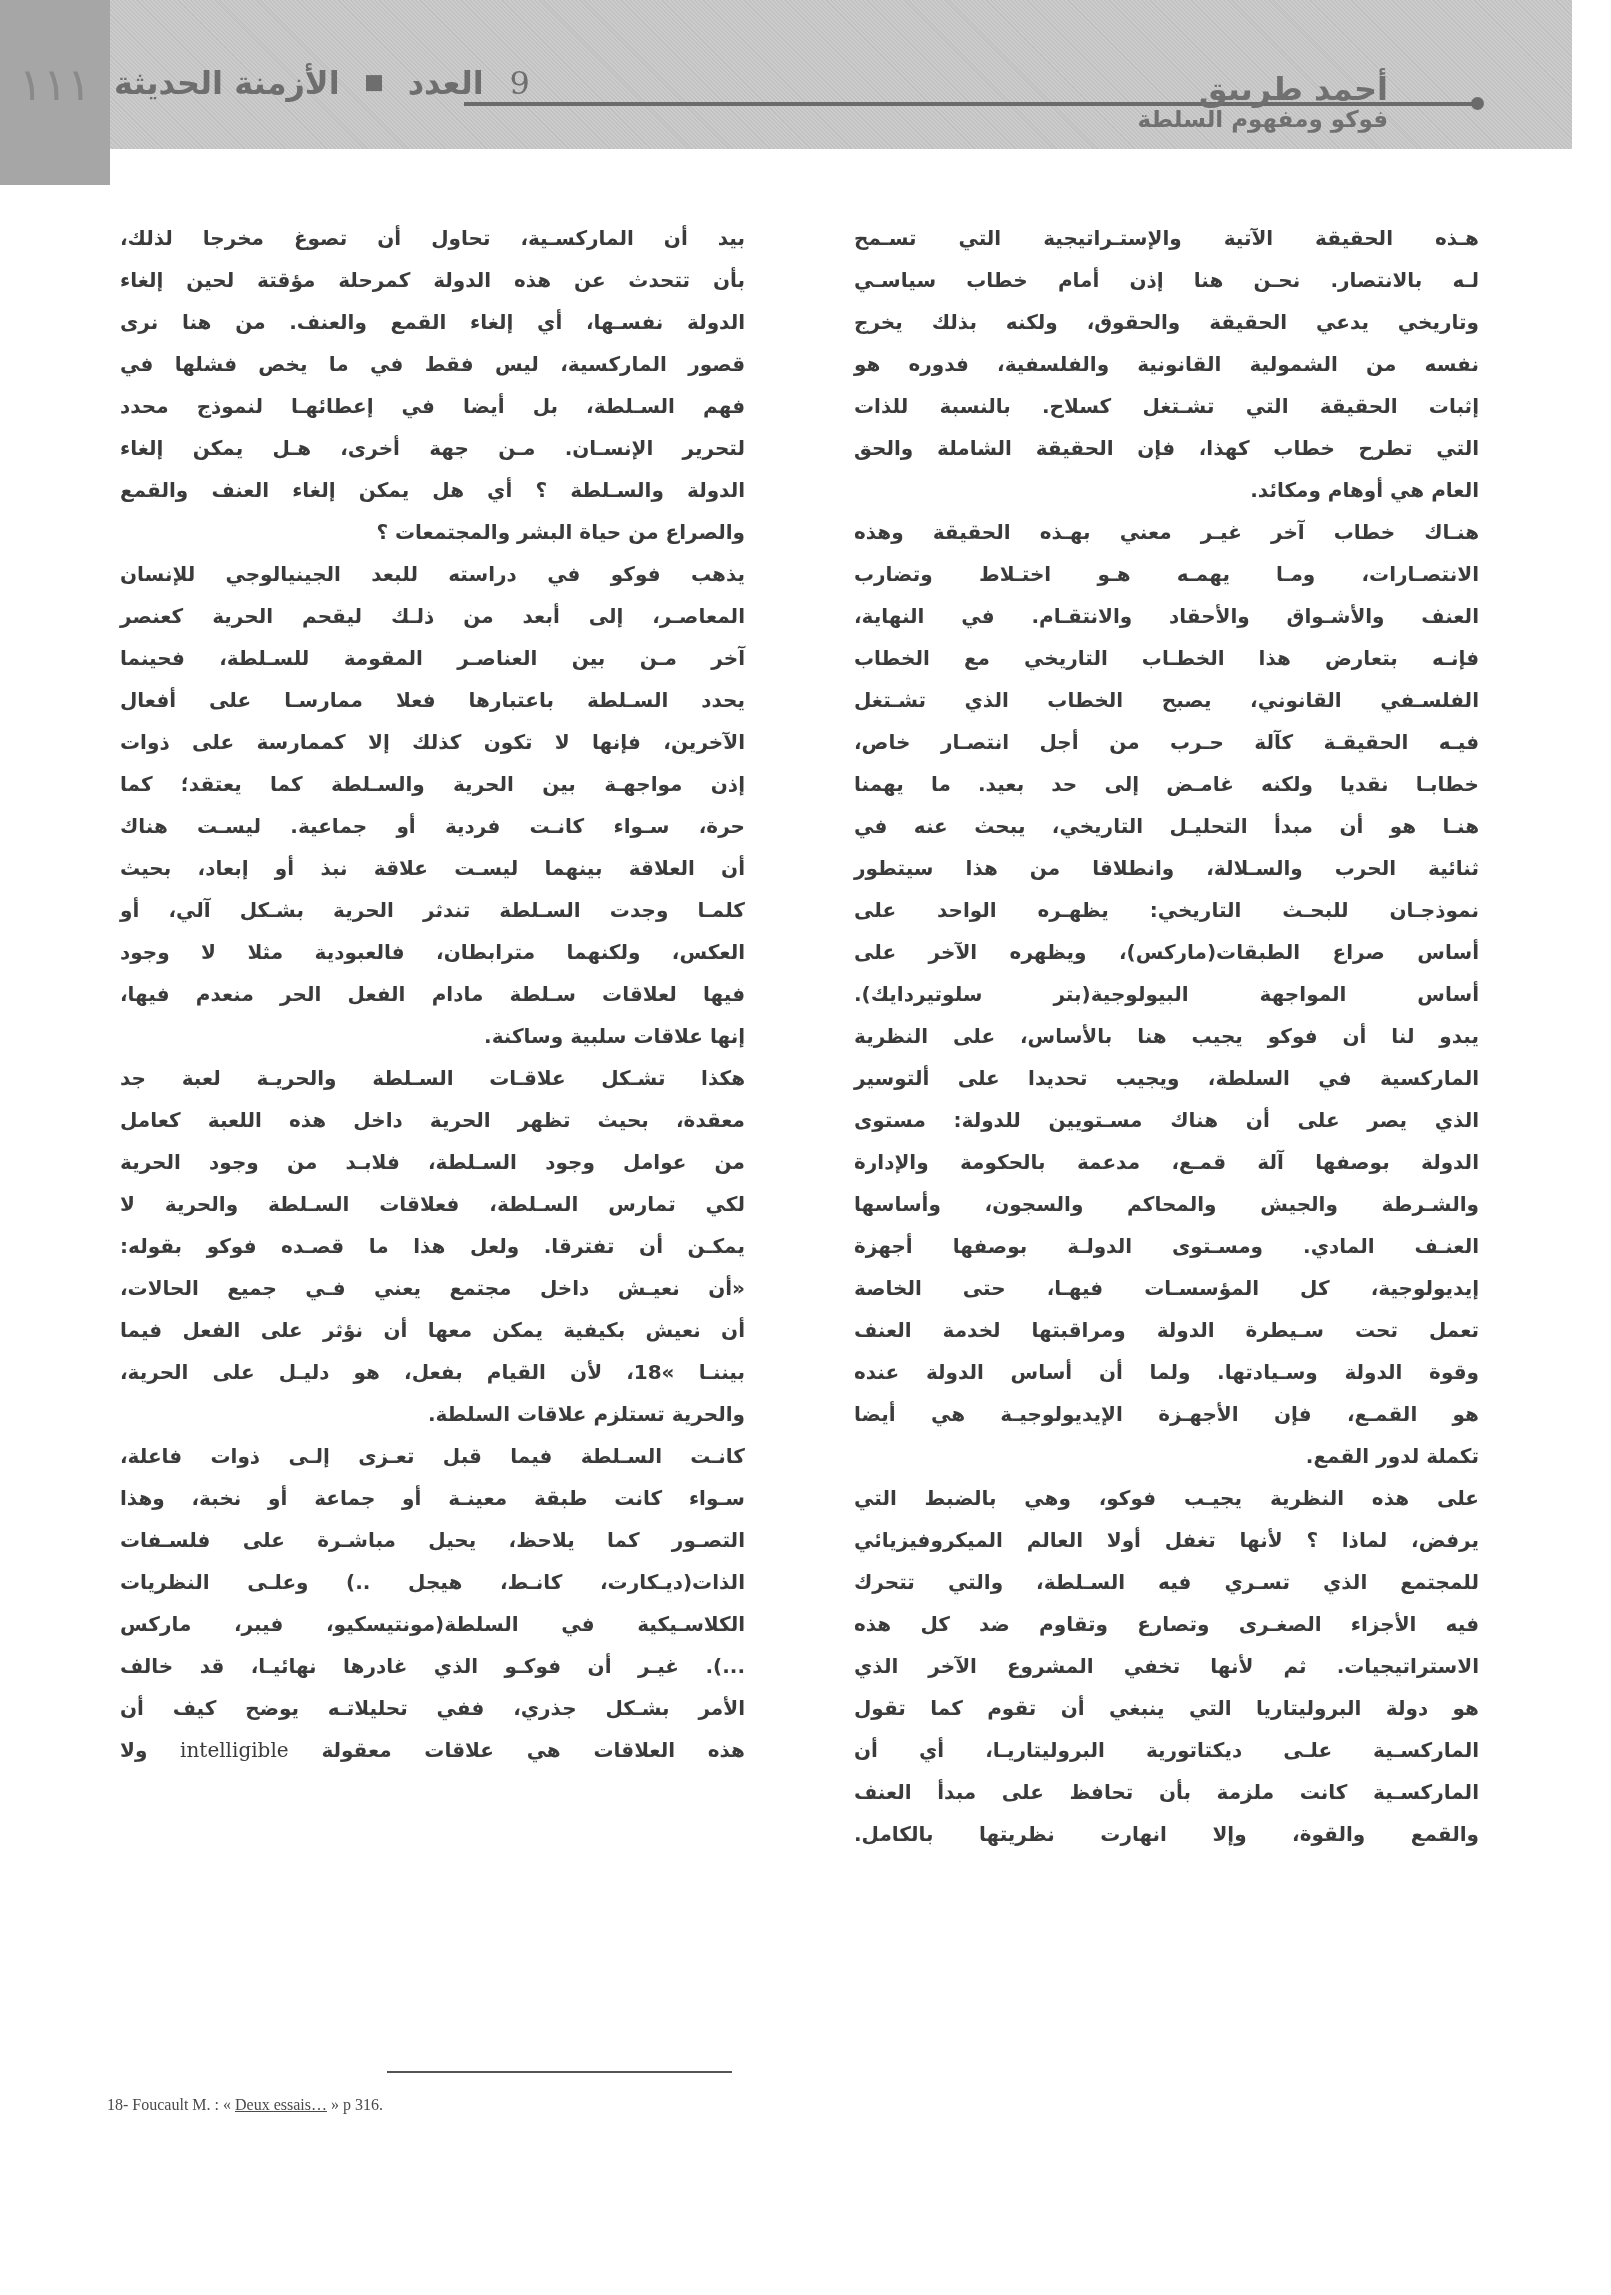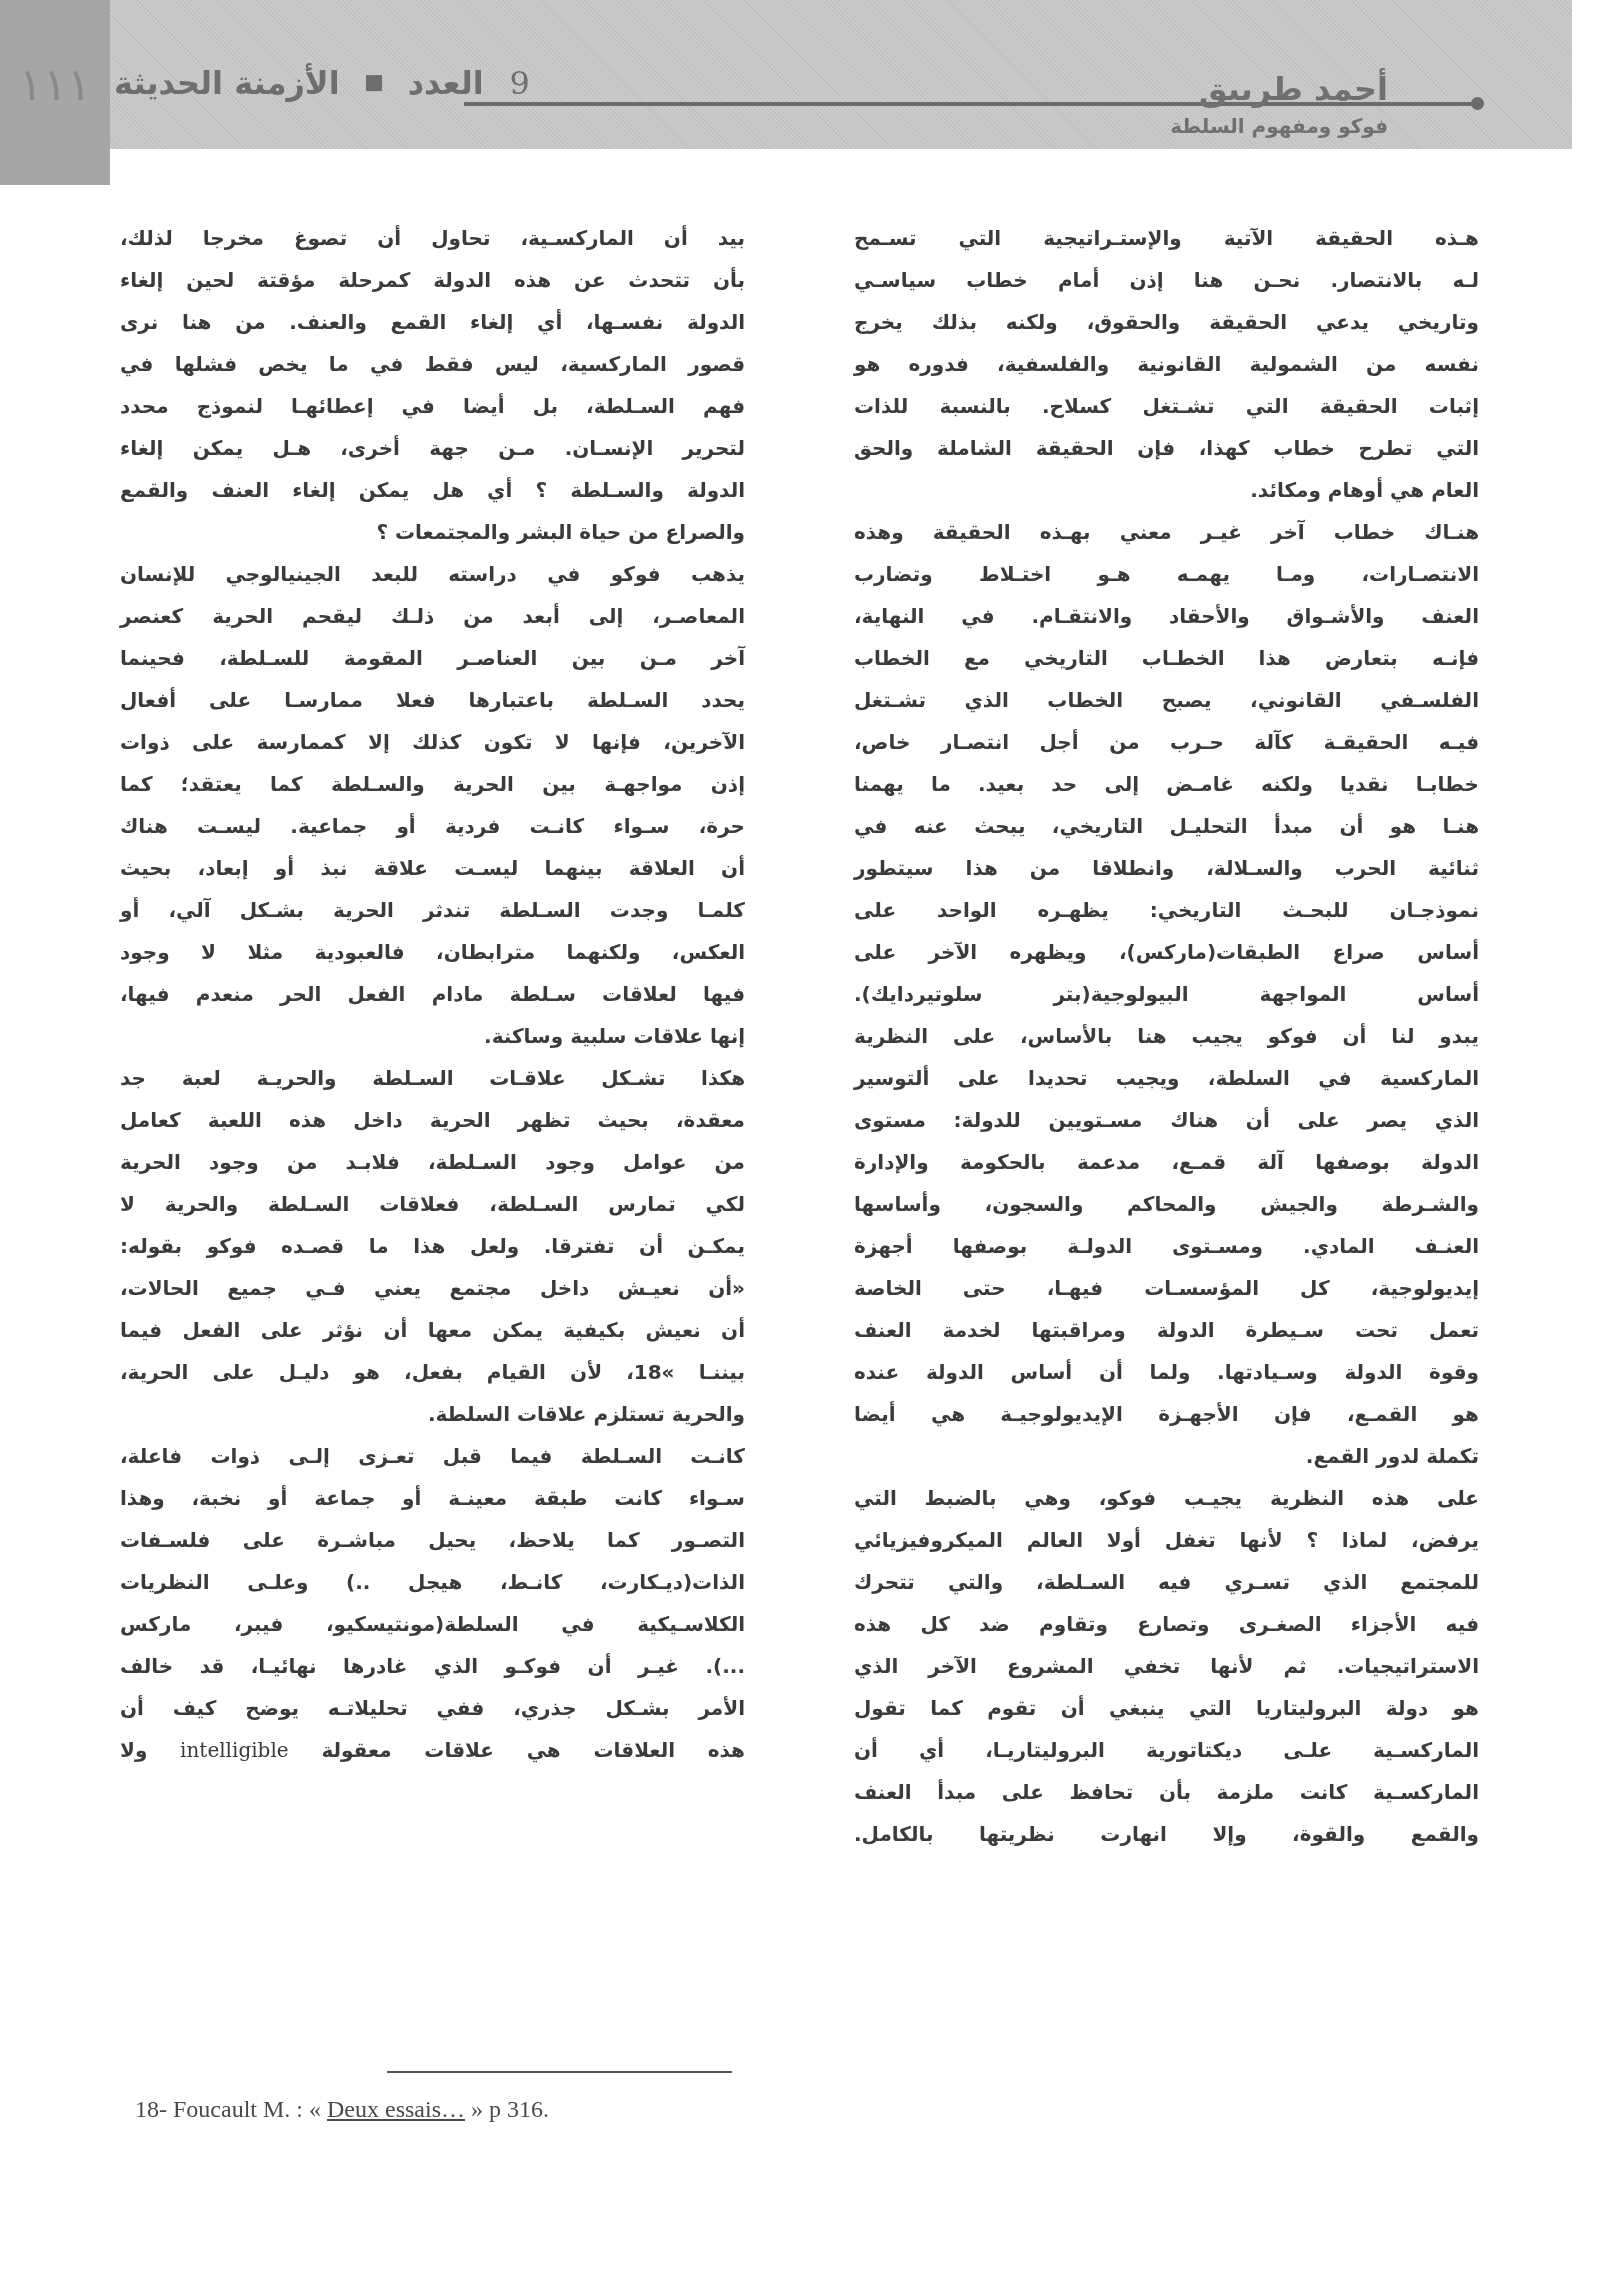--- a/index.html
+++ b/index.html
@@ -96,23 +96,23 @@
     top: 70px;
     direction: rtl;
     font-size: 32px;
     font-weight: bold;
     color: #707070;
     white-space: nowrap;
   }
   .article-title {
     position: absolute;
     right: 184px;
-    top: 114px;
-    direction: rtl;
-    font-size: 20px;
+    top: 106px;
+    direction: rtl;
+    font-size: 23px;
     font-weight: bold;
     color: #707070;
     white-space: nowrap;
   }
   
   .column {
     position: absolute;
     top: 217px;
     direction: rtl;
     font-size: 20px;
@@ -154,24 +154,23 @@
     width: 345px;
     height: 2.2px;
     background: #555555;
   }
   .footnote {
     position: absolute;
     left: 107px;
     top: 2096px;
     direction: ltr;
     font-family: "Liberation Serif", "DejaVu Serif", serif;
-    font-size: 24px;
+    font-size: 16px;
     color: #4a4a4a;
     white-space: nowrap;
-    margin-left: 28px;
   }
   .footnote .title-underlined {
     text-decoration: underline;
   }
 </style>
 </head>
 <body>
 
 <div class="header-band">
   <div class="page-number-block">

